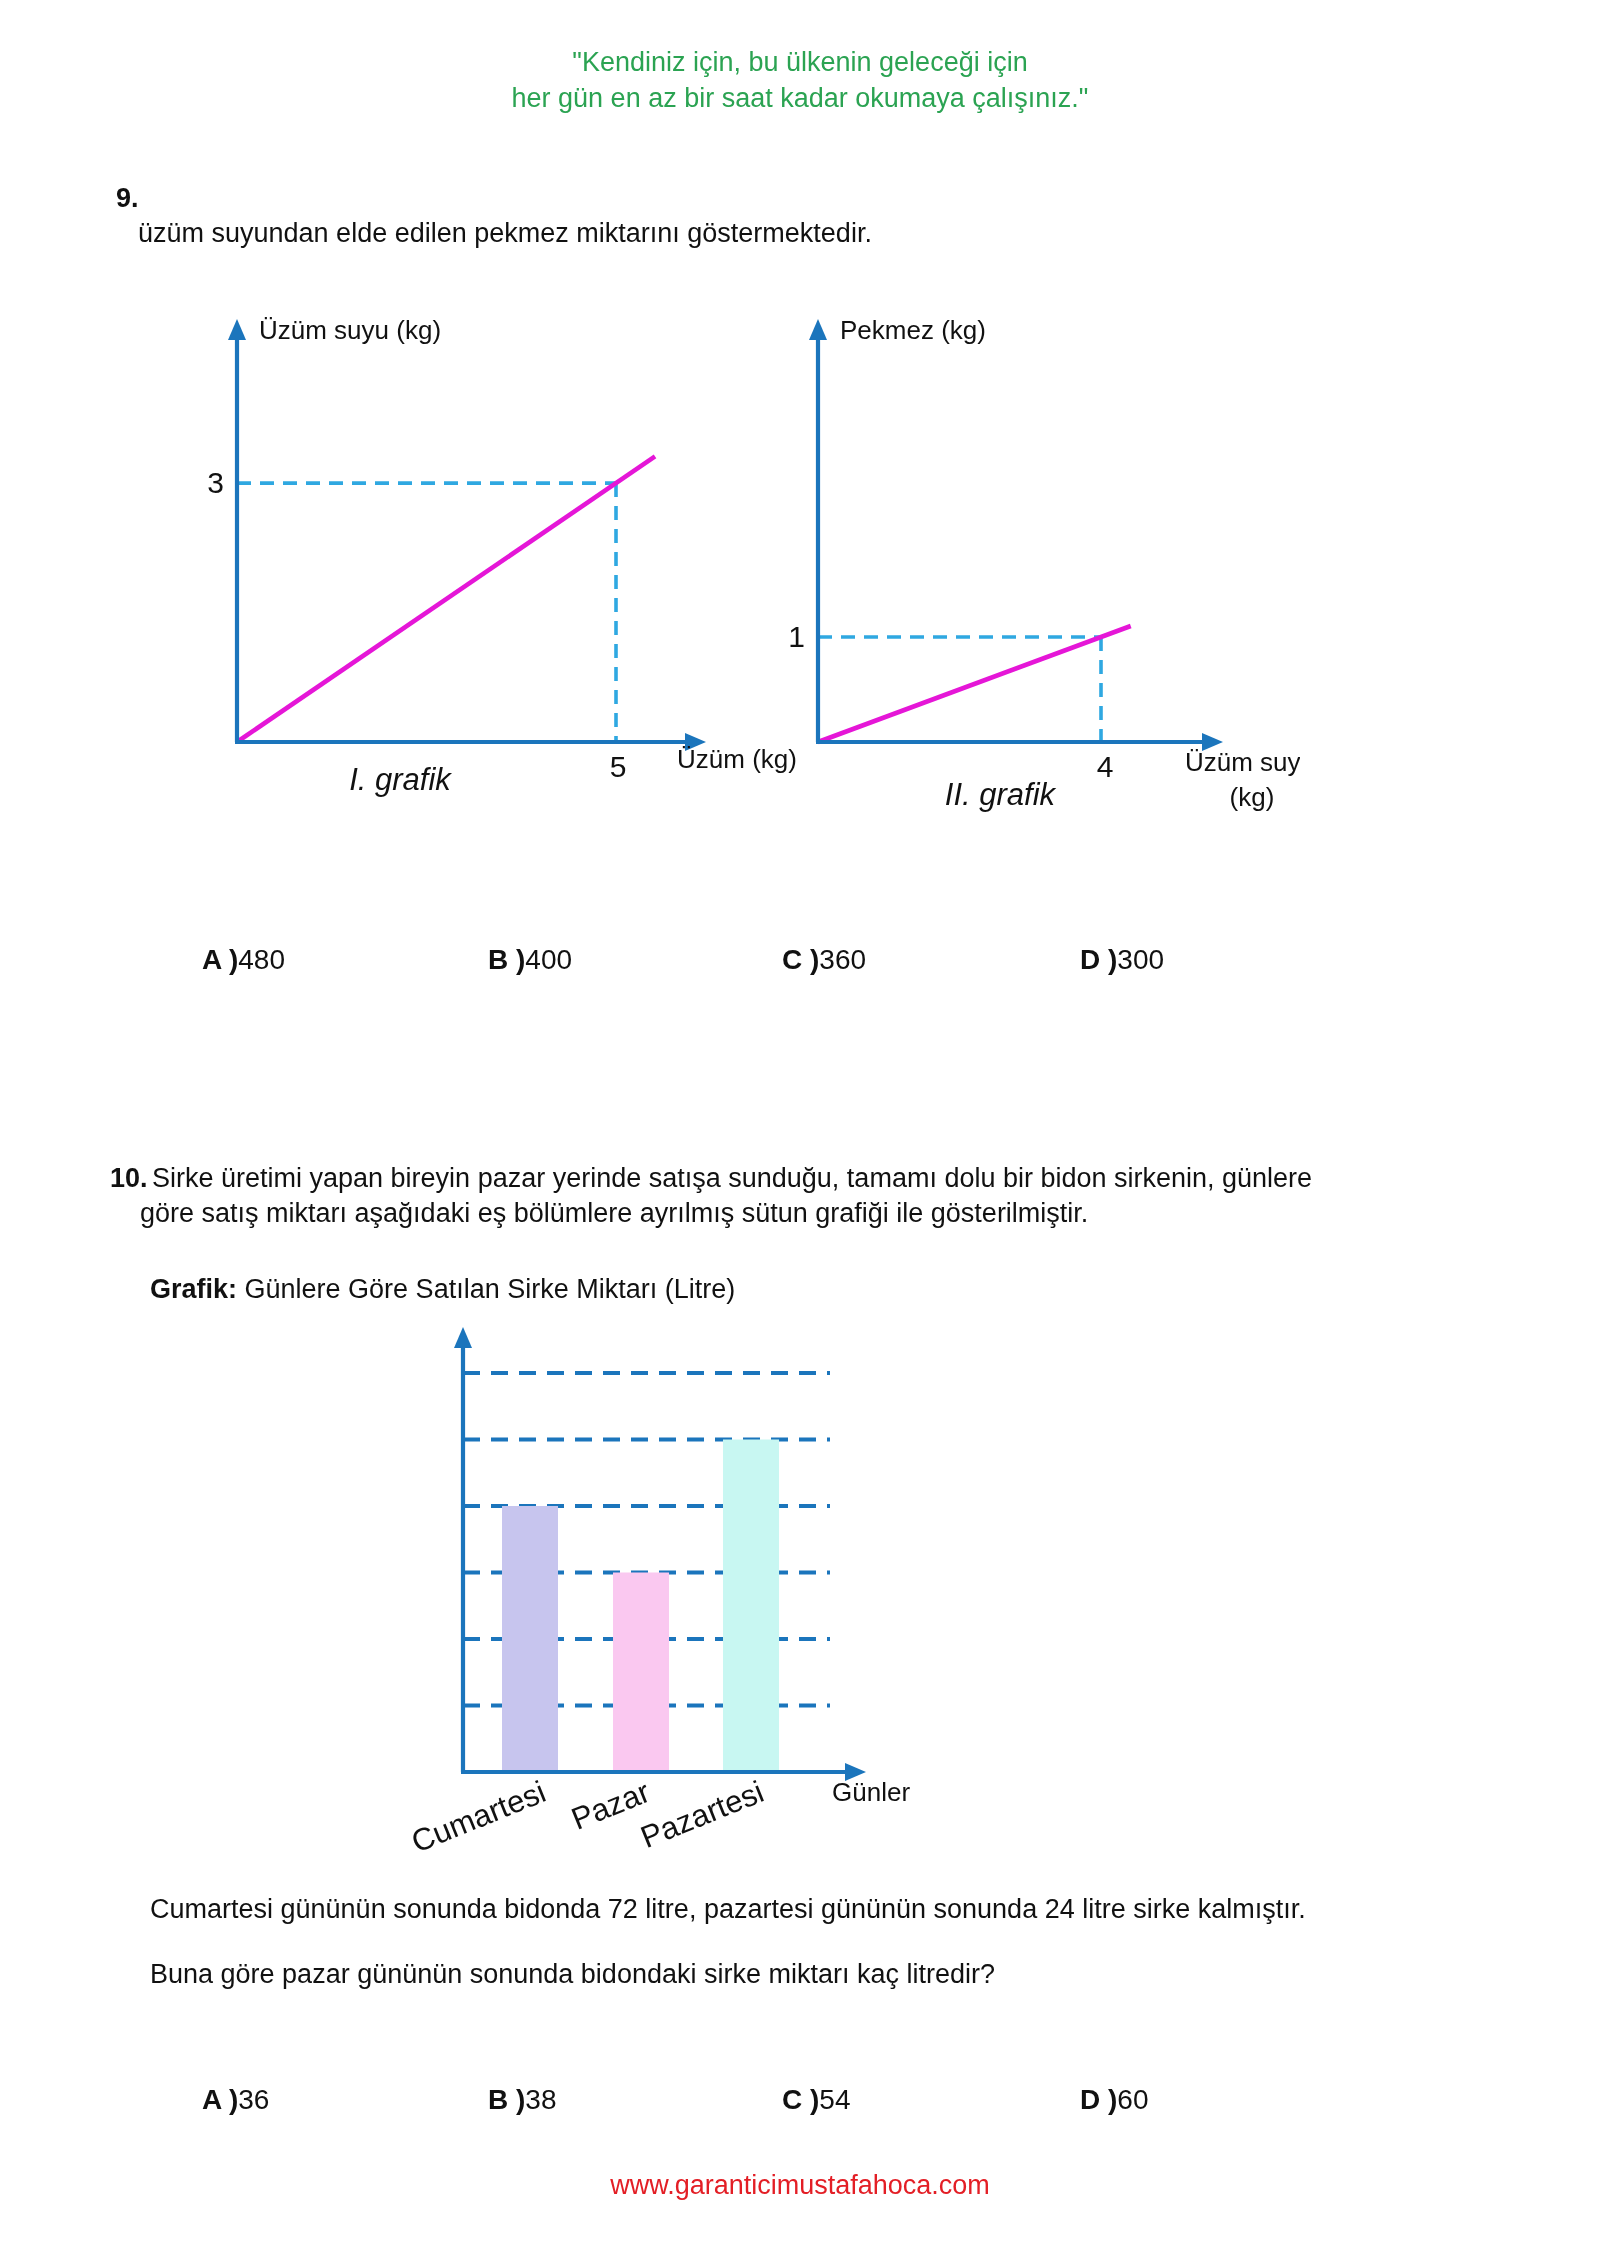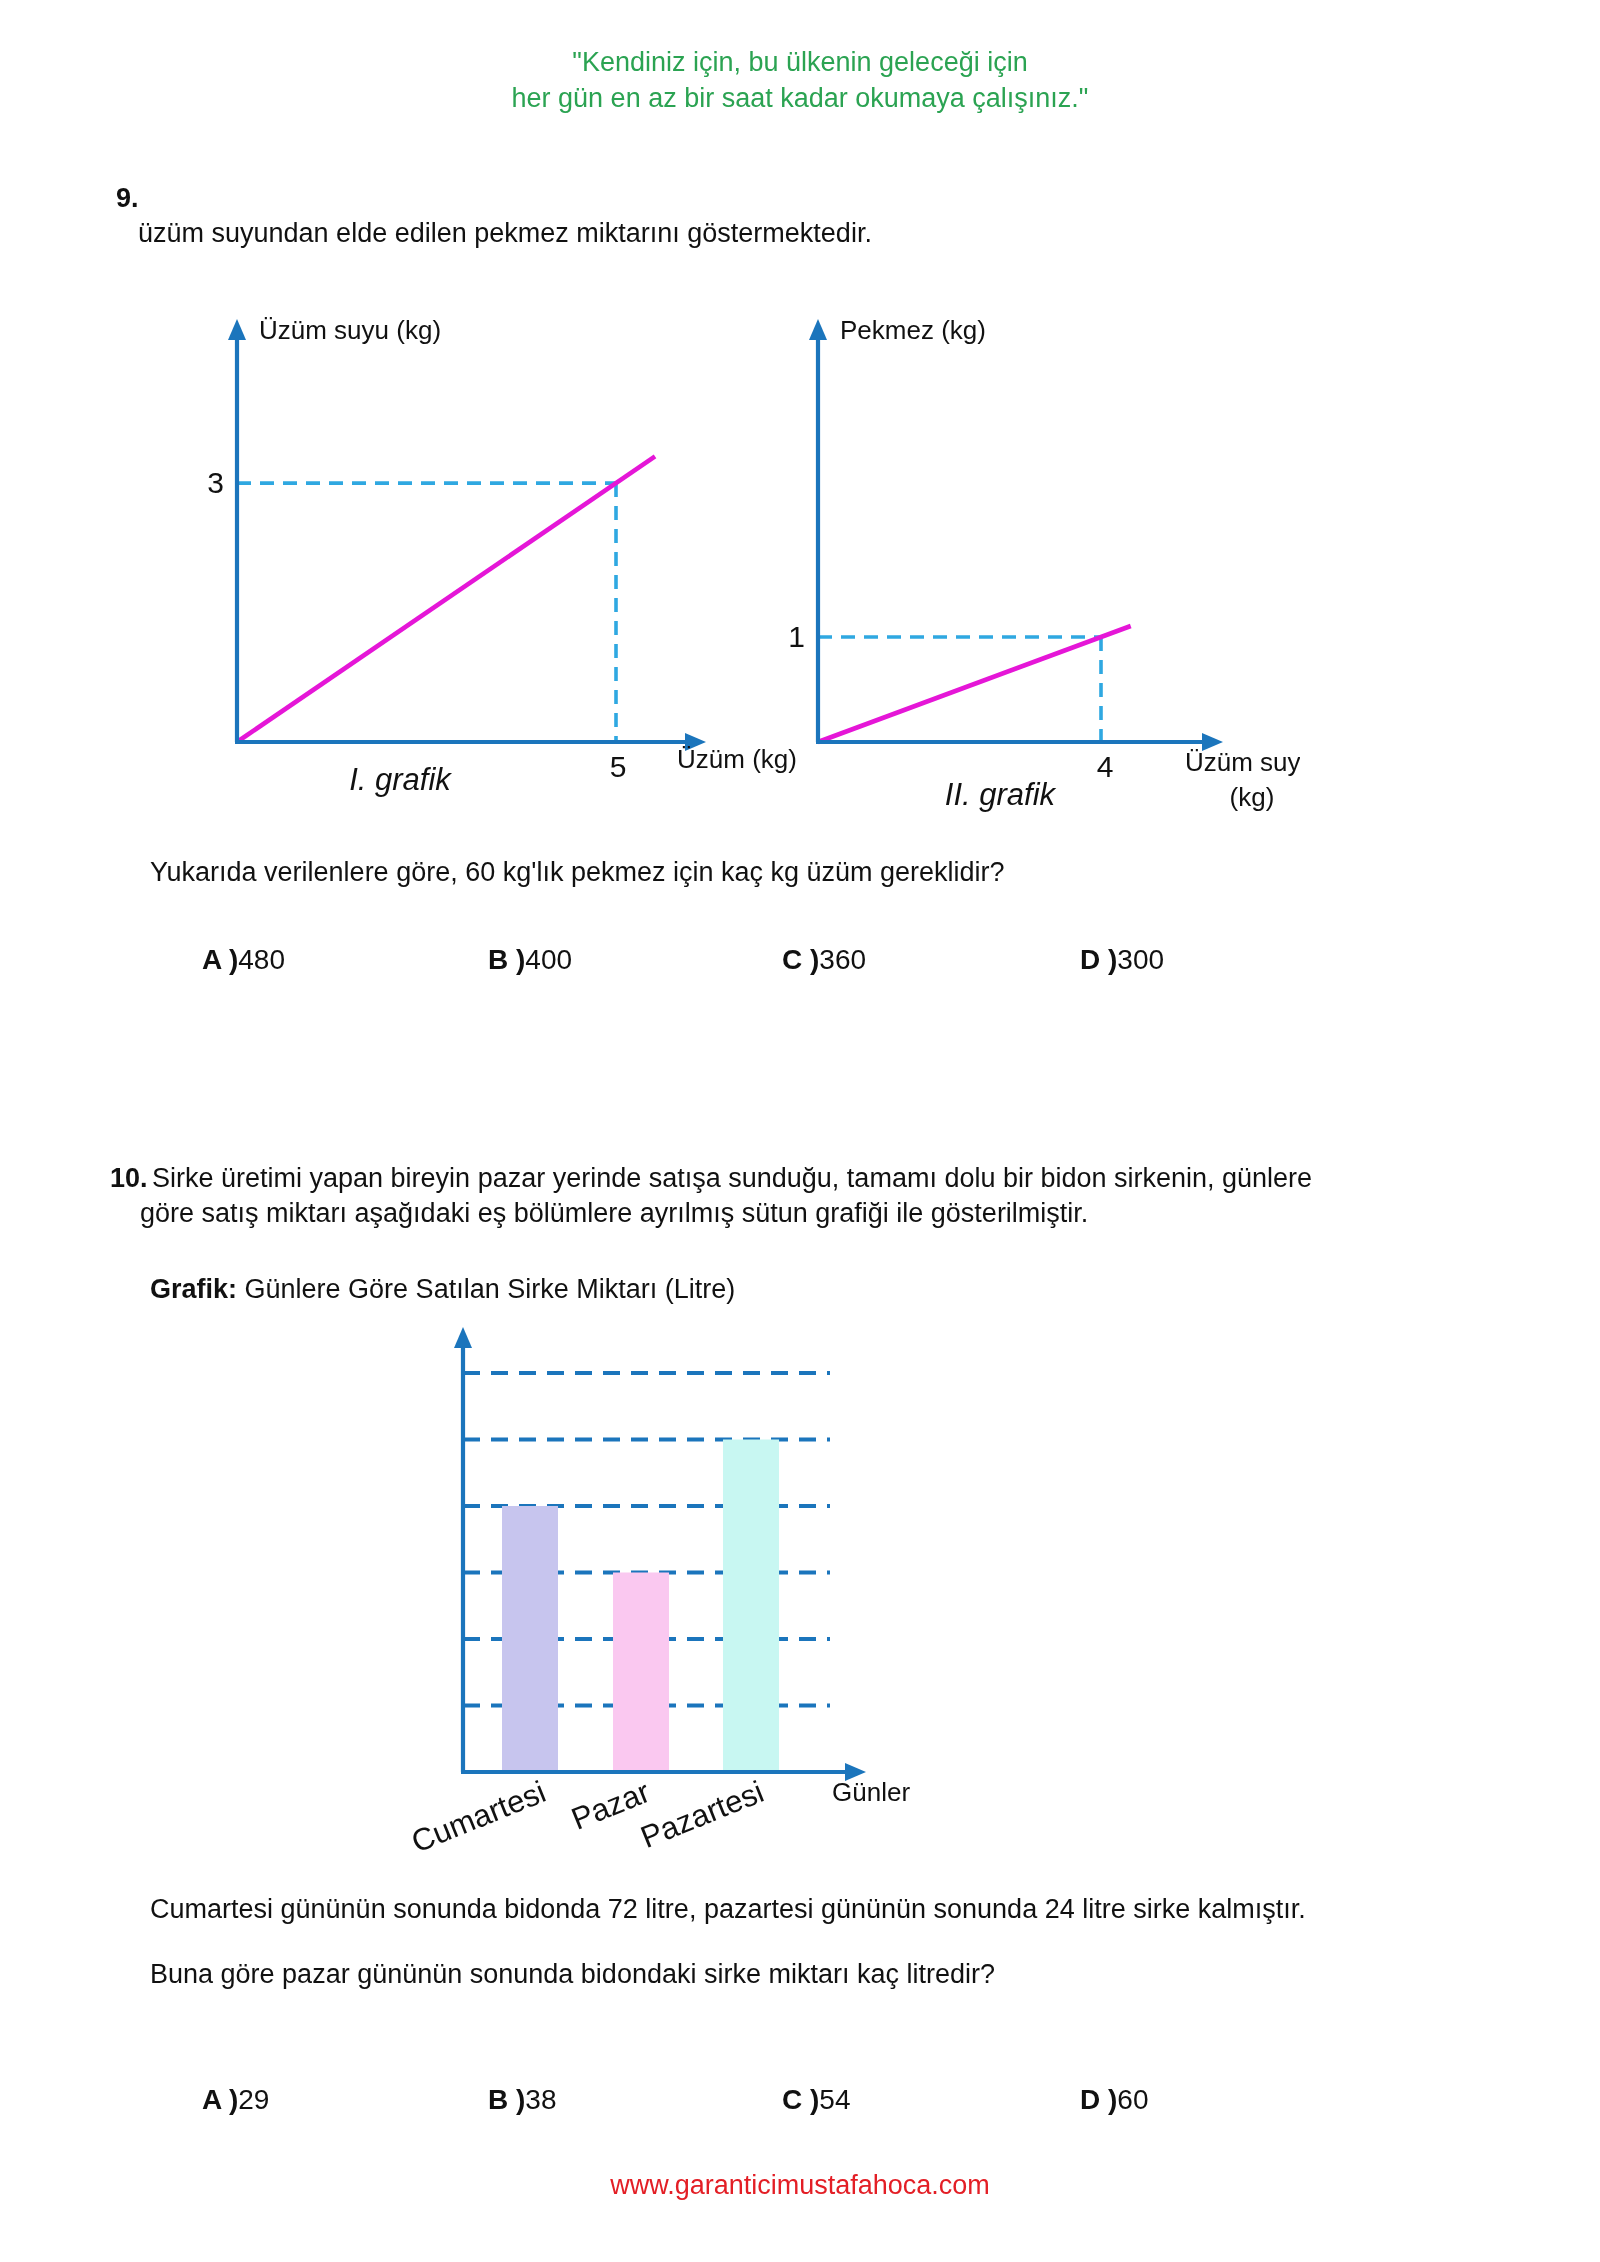--- a/index.html
+++ b/index.html
@@ -53,21 +53,20 @@
       <line x1="816" y1="742" x2="1205" y2="742" stroke="#1b75bc" stroke-width="4.2"></line>
       <polygon points="1223,742 1202,733 1202,751" fill="#1b75bc"></polygon>
       <text x="805" y="647" text-anchor="end" font-size="30">1</text>
       <text x="1105" y="777" text-anchor="middle" font-size="30">4</text>
       <text x="840" y="339" text-anchor="start" font-size="26">Pekmez (kg)</text>
       <text x="1250" y="771" text-anchor="middle" font-size="26">Üzüm suyu</text>
       <text x="1252" y="806" text-anchor="middle" font-size="26">(kg)</text>
       <text x="1000" y="805" text-anchor="middle" font-size="31" font-family="&quot;Liberation Serif&quot;, serif" font-style="italic">II. grafik</text>
     </svg>
 
-  <div class="abs body-text" style="left:150px;top:857px">Yukarıda verilenlere göre, 60 kg'lık pekmez için kaç kg üzüm gereklidir?</div>
 
   <div class="abs opt" style="left:202px;top:944px">
     <span class="opt-label">A )</span><span class="opt-value">480</span>
   </div>
   <div class="abs opt" style="left:488px;top:944px">
     <span class="opt-label">B )</span><span class="opt-value">400</span>
   </div>
   <div class="abs opt" style="left:782px;top:944px">
     <span class="opt-label">C )</span><span class="opt-value">360</span>
   </div>
@@ -100,21 +99,21 @@
       <text x="832" y="1801" text-anchor="start" font-size="26">Günler</text>
       <text x="548" y="1800" text-anchor="end" font-size="31" font-family="&quot;Liberation Serif&quot;, serif" transform="rotate(-22 548 1800)">Cumartesi</text>
       <text x="652" y="1800" text-anchor="end" font-size="31" font-family="&quot;Liberation Serif&quot;, serif" transform="rotate(-22 652 1800)">Pazar</text>
       <text x="766" y="1800" text-anchor="end" font-size="31" font-family="&quot;Liberation Serif&quot;, serif" transform="rotate(-22 766 1800)">Pazartesi</text>
     </svg>
 
   <div class="abs body-text" style="left:150px;top:1894px">Cumartesi gününün sonunda bidonda 72 litre, pazartesi gününün sonunda 24 litre sirke kalmıştır.</div>
   <div class="abs body-text" style="left:150px;top:1959px">Buna göre pazar gününün sonunda bidondaki sirke miktarı kaç litredir?</div>
 
   <div class="abs opt" style="left:202px;top:2084px">
-    <span class="opt-label">A )</span><span class="opt-value">29</span>
+    <span class="opt-label">A )</span><span class="opt-value">36</span>
   </div>
   <div class="abs opt" style="left:488px;top:2084px">
     <span class="opt-label">B )</span><span class="opt-value">38</span>
   </div>
   <div class="abs opt" style="left:782px;top:2084px">
     <span class="opt-label">C )</span><span class="opt-value">54</span>
   </div>
   <div class="abs opt" style="left:1080px;top:2084px">
     <span class="opt-label">D )</span><span class="opt-value">60</span>
   </div>

